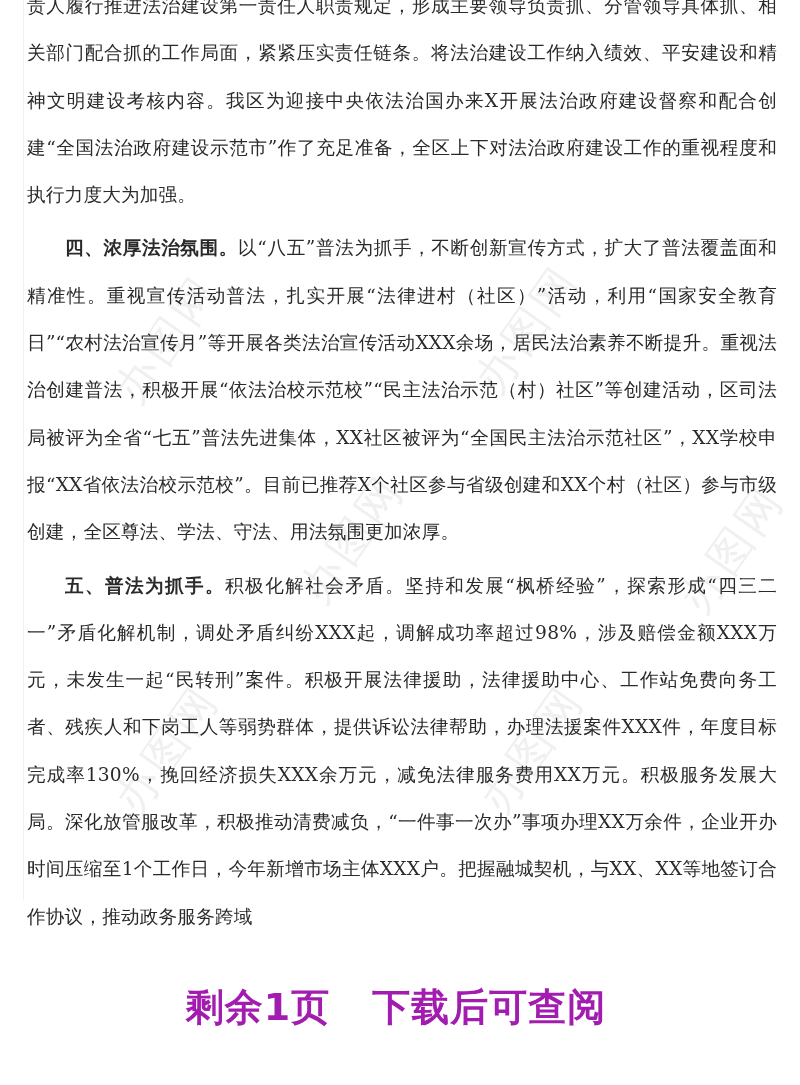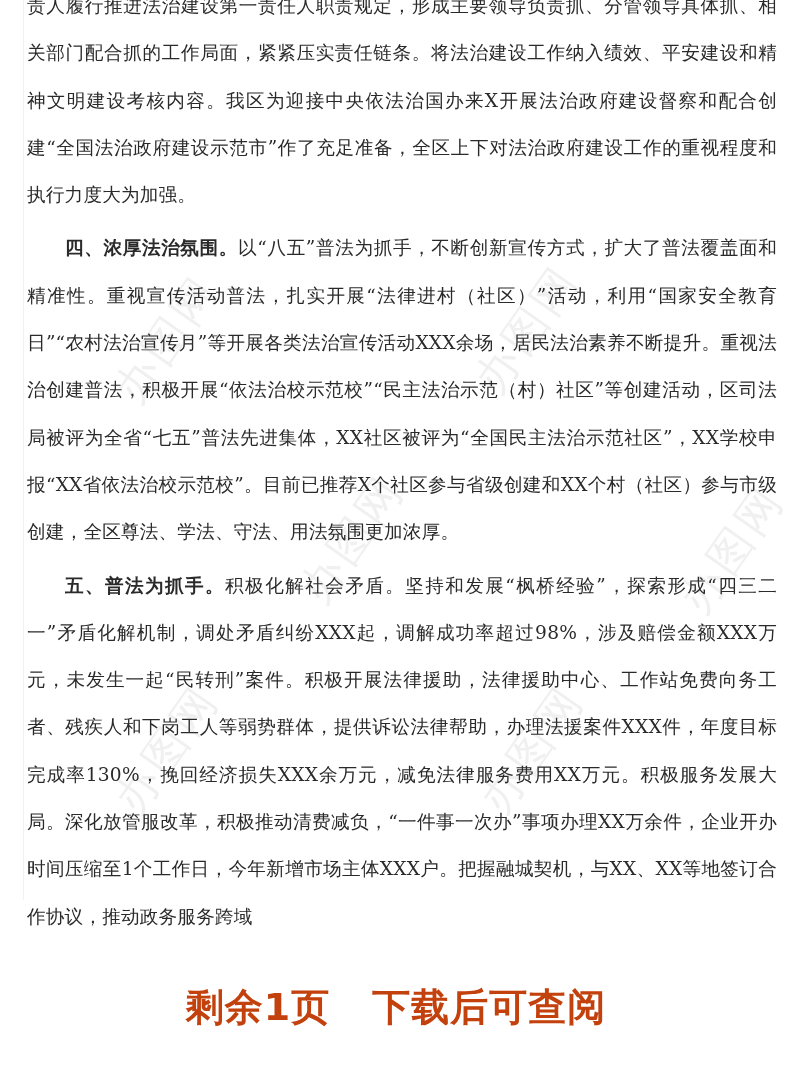--- a/index.html
+++ b/index.html
@@ -8,21 +8,21 @@
   .page { position: absolute; left: 0; top: 0; width: 800px; height: 1085px; }
   .edge { position: absolute; left: 23px; top: 0; width: 1px; height: 900px; background: #f1f1f1; }
   .content { position: absolute; left: 27px; top: -18px; width: 750px; }
   .para { margin: 0; font-size: 18.6px; line-height: 47.3px; text-align: justify; text-align-last: left; letter-spacing: 0.2px; }
   .para.indent { text-indent: 38px; }
   .para .head { font-weight: bold; }
   .gap { height: 6px; }
   .watermark { position: absolute; color: rgba(0,0,0,0.06); font-size: 44px; font-family: "DejaVu Sans", sans-serif;
                transform: rotate(-55deg); white-space: nowrap; pointer-events: none; letter-spacing: 4px; }
   .footer-note { position: absolute; left: 0; width: 792px; top: 982px; text-align: center;
-                 font-family: "DejaVu Sans", sans-serif; font-weight: bold; font-size: 38px; color: #c2410c; letter-spacing: 1px; }
+                 font-family: "DejaVu Sans", sans-serif; font-weight: bold; font-size: 38px; color: #a21caf; letter-spacing: 1px; }
   .footer-note span { display: inline-block; }
   .footer-note .sep { width: 42px; }
 </style>
 </head>
 <body>
 
 <div class="page">
   <div class="edge"></div>
 
   <div class="watermark" style="left:95px; top:310px;">办图网</div>

